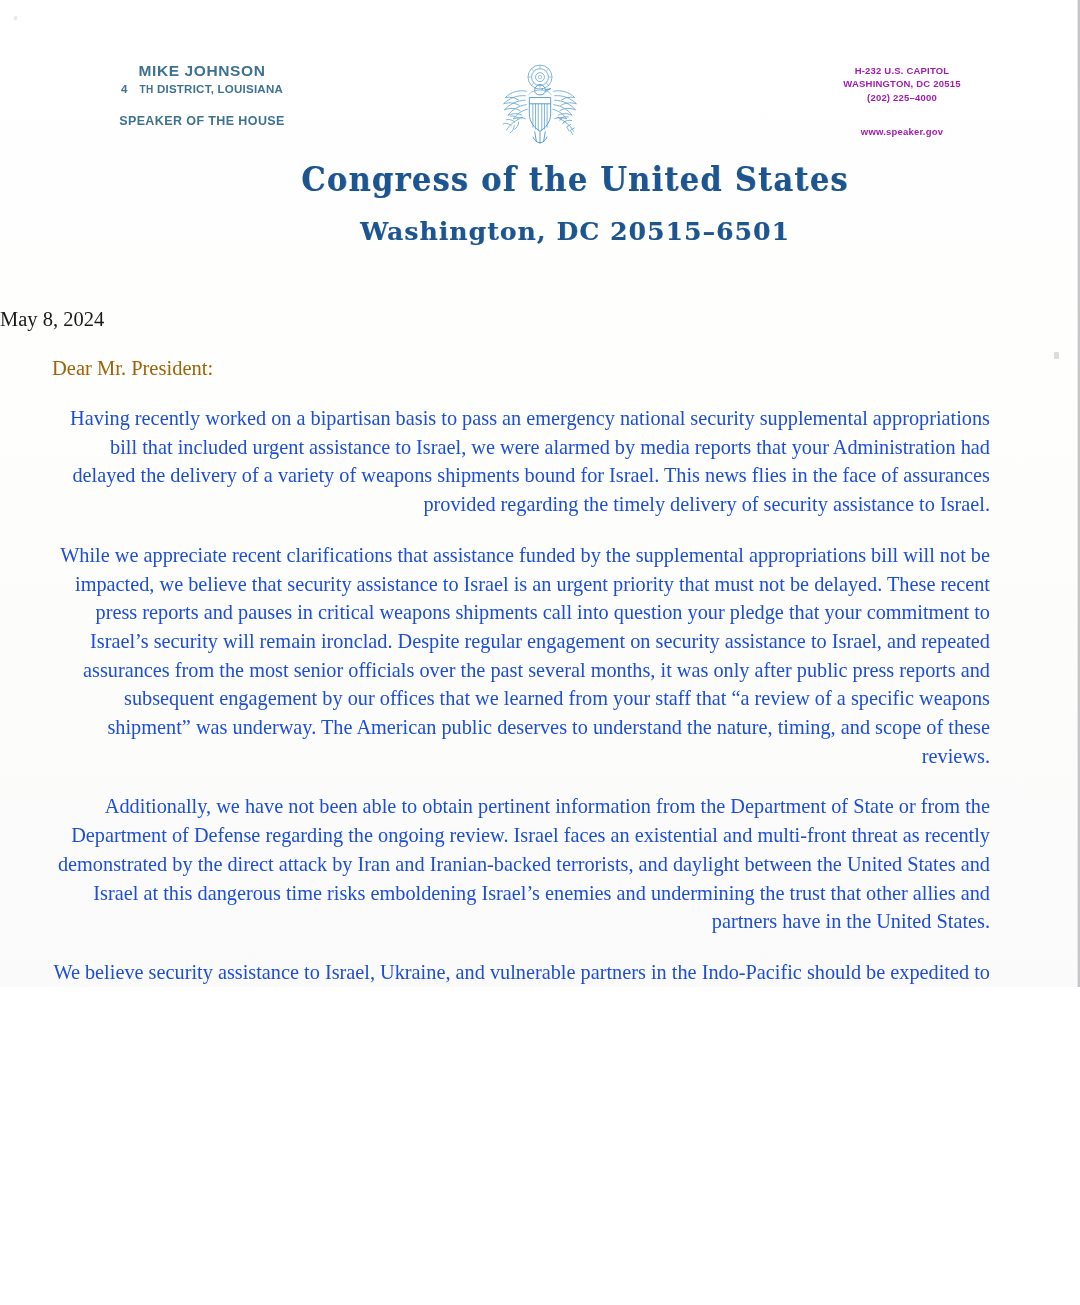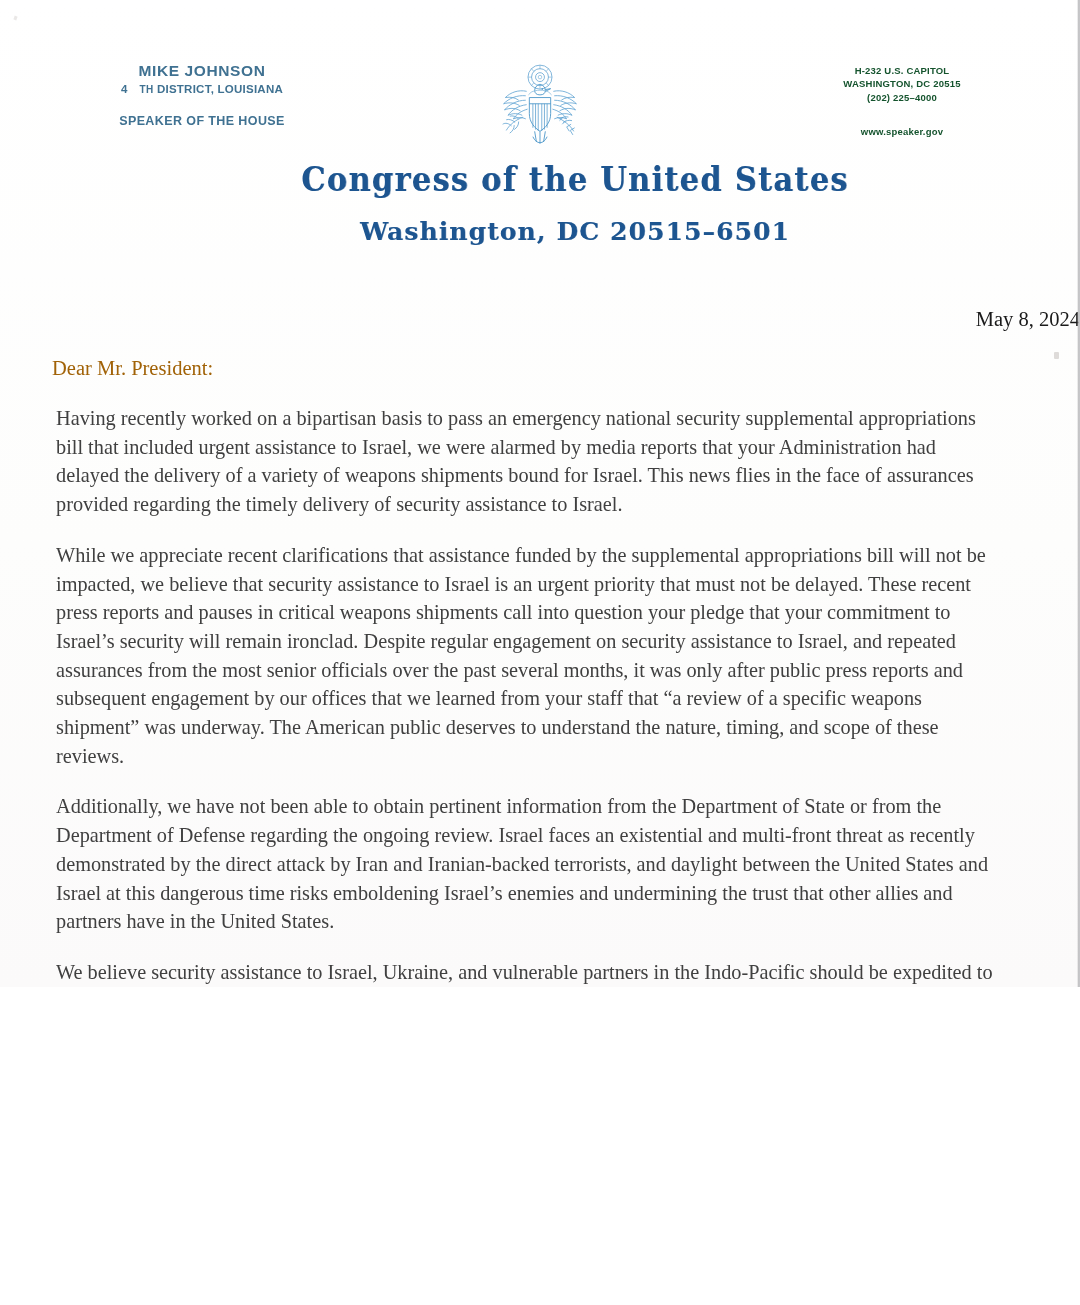--- a/index.html
+++ b/index.html
@@ -101,21 +101,21 @@
     margin-top: 19px;
   }
 
   .lh-right {
     position: absolute;
     right: 48px;
     top: 64px;
     width: 260px;
     text-align: center;
     font-family: "Liberation Sans", "DejaVu Sans", sans-serif;
-    color: #14532d;
+    color: #a21caf;
   }
   .lh-addr {
     font-size: 9.5px;
     font-weight: 700;
     letter-spacing: 0.2px;
     line-height: 1.42;
   }
   .lh-web {
     font-size: 9.5px;
     font-weight: 700;
@@ -168,40 +168,40 @@
     margin-top: 19px;
     text-shadow: 0.5px 0 0 rgba(29,85,144,.5);
   }
 
   
   .date {
     position: absolute;
     left: 0;
     top: 308px;
     width: 1080px;
-    text-align: right;
+    text-align: left;
     font-size: 20.5px;
     color: #1a1a1a;
   }
   .salutation {
     position: absolute;
     left: 52px;
     top: 357px;
     font-size: 20.5px;
     color: #a16207;
   }
   .letter-body {
     position: absolute;
-    left: 56px;
+    left: 48px;
     top: 404px;
     width: 942px;
     font-size: 20.3px;
     line-height: 28.7px;
-    color: #404040;
-    text-align: left;
+    color: #1d4ed8;
+    text-align: right;
   }
   .letter-body p {
     margin: 0 0 22px 0;
     text-indent: 0;
   }
 
   
   .closing {
     position: absolute;
     left: 52px;

